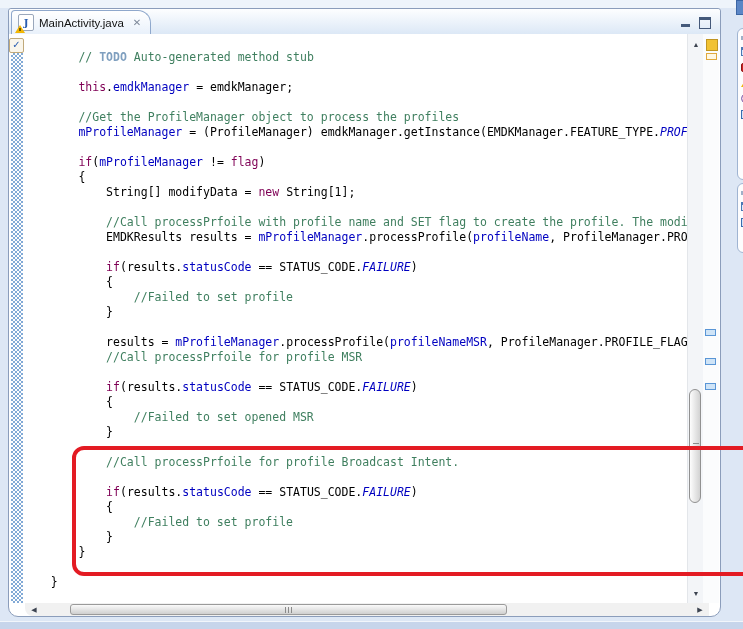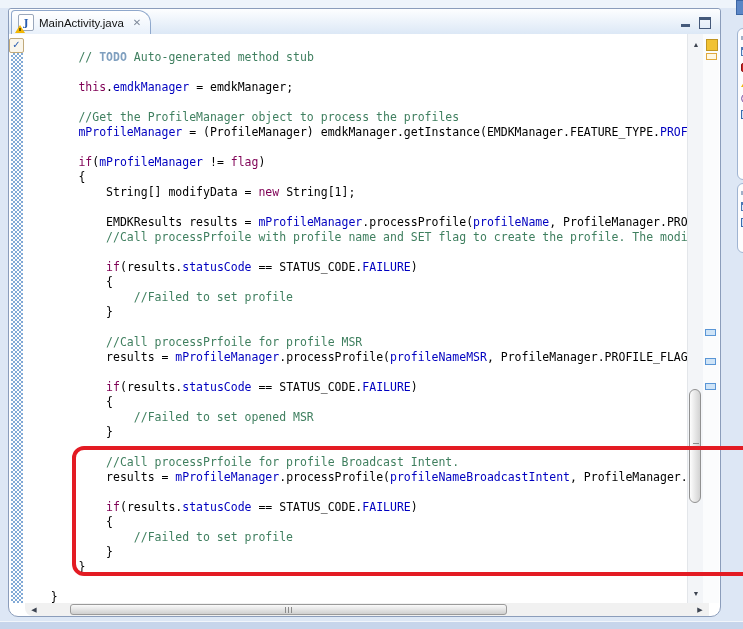--- a/index.html
+++ b/index.html
@@ -51,21 +51,21 @@
   }
   .code-area{
     position:absolute;left:14px;top:0;width:664px;bottom:0;overflow:hidden;
     padding-top:16px;font-family:"DejaVu Sans Mono",monospace;font-size:11.5px;line-height:15px;
   }
   .code-line{height:15px;white-space:pre;}
   .tok-c{color:#3F7F5F;}
   .tok-t{color:#7F9FBF;font-weight:bold;}
   .tok-k{color:#7F0055;font-weight:normal;}
   .tok-f{color:#0000C0;}
-  .tok-s{color:#0000C0;}
+  .tok-s{color:#0000C0;font-style:italic;}
   .tok-d{color:#000;}
 
   
   .v-scroll{position:absolute;left:678px;width:16px;top:0;bottom:0;background:#f3f5f8;border-left:1px solid #e3e6ea;}
   .v-arrow{position:absolute;left:0;width:16px;text-align:center;font-size:7px;color:#3c4350;}
   .v-up{top:7px;}
   .v-down{bottom:6px;}
   .v-thumb{
     position:absolute;left:1px;top:355px;width:12px;height:114px;box-sizing:border-box;
     background:linear-gradient(90deg,#fdfdfd,#d2d2d2);border:1px solid #919191;border-radius:6px;
@@ -140,38 +140,37 @@
         <div class="code-line"></div>
         <div class="code-line">        <span class="tok-k">this</span><span class="tok-d">.</span><span class="tok-f">emdkManager</span><span class="tok-d"> = emdkManager;</span></div>
         <div class="code-line"></div>
         <div class="code-line">        <span class="tok-c">//Get the ProfileManager object to process the profiles</span></div>
         <div class="code-line">        <span class="tok-f">mProfileManager</span><span class="tok-d"> = (ProfileManager) emdkManager.getInstance(EMDKManager.FEATURE_TYPE.</span><span class="tok-s">PROF</span></div>
         <div class="code-line"></div>
         <div class="code-line">        <span class="tok-k">if</span><span class="tok-d">(</span><span class="tok-f">mProfileManager</span><span class="tok-d"> != </span><span class="tok-k">flag</span><span class="tok-d">)</span></div>
         <div class="code-line">        <span class="tok-d">{</span></div>
         <div class="code-line">            <span class="tok-d">String[] modifyData = </span><span class="tok-k">new</span><span class="tok-d"> String[1];</span></div>
         <div class="code-line"></div>
+        <div class="code-line">            <span class="tok-c">//Call processPrfoile with profile name and SET flag to create the profile. The modi</span></div>
         <div class="code-line">            <span class="tok-d">EMDKResults results = </span><span class="tok-f">mProfileManager</span><span class="tok-d">.processProfile(</span><span class="tok-f">profileName</span><span class="tok-d">, ProfileManager.PRO</span></div>
-        <div class="code-line">            <span class="tok-c">//Call processPrfoile with profile name and SET flag to create the profile. The modi</span></div>
         <div class="code-line"></div>
         <div class="code-line">            <span class="tok-k">if</span><span class="tok-d">(results.</span><span class="tok-f">statusCode</span><span class="tok-d"> == STATUS_CODE.</span><span class="tok-s">FAILURE</span><span class="tok-d">)</span></div>
         <div class="code-line">            <span class="tok-d">{</span></div>
         <div class="code-line">                <span class="tok-c">//Failed to set profile</span></div>
         <div class="code-line">            <span class="tok-d">}</span></div>
         <div class="code-line"></div>
+        <div class="code-line">            <span class="tok-d">results = </span><span class="tok-f">mProfileManager</span><span class="tok-d">.processProfile(</span><span class="tok-f">profileNameMSR</span><span class="tok-d">, ProfileManager.PROFILE_FLAG</span></div>
         <div class="code-line">            <span class="tok-c">//Call processPrfoile for profile MSR</span></div>
-        <div class="code-line">            <span class="tok-d">results = </span><span class="tok-f">mProfileManager</span><span class="tok-d">.processProfile(</span><span class="tok-f">profileNameMSR</span><span class="tok-d">, ProfileManager.PROFILE_FLAG</span></div>
         <div class="code-line"></div>
         <div class="code-line">            <span class="tok-k">if</span><span class="tok-d">(results.</span><span class="tok-f">statusCode</span><span class="tok-d"> == STATUS_CODE.</span><span class="tok-s">FAILURE</span><span class="tok-d">)</span></div>
         <div class="code-line">            <span class="tok-d">{</span></div>
         <div class="code-line">                <span class="tok-c">//Failed to set opened MSR</span></div>
         <div class="code-line">            <span class="tok-d">}</span></div>
         <div class="code-line"></div>
         <div class="code-line">            <span class="tok-c">//Call processPrfoile for profile Broadcast Intent.</span></div>
-        <div class="code-line">            <span class="tok-d">results = </span><span class="tok-f">mProfileManager</span><span class="tok-d">.processProfile(</span><span class="tok-f">profileNameBroadcastIntent</span><span class="tok-d">, ProfileManager.</span></div>
         <div class="code-line"></div>
         <div class="code-line">            <span class="tok-k">if</span><span class="tok-d">(results.</span><span class="tok-f">statusCode</span><span class="tok-d"> == STATUS_CODE.</span><span class="tok-s">FAILURE</span><span class="tok-d">)</span></div>
         <div class="code-line">            <span class="tok-d">{</span></div>
         <div class="code-line">                <span class="tok-c">//Failed to set profile</span></div>
         <div class="code-line">            <span class="tok-d">}</span></div>
         <div class="code-line">        <span class="tok-d">}</span></div>
         <div class="code-line"></div>
         <div class="code-line">    <span class="tok-d">}</span></div>
       </div>
 

